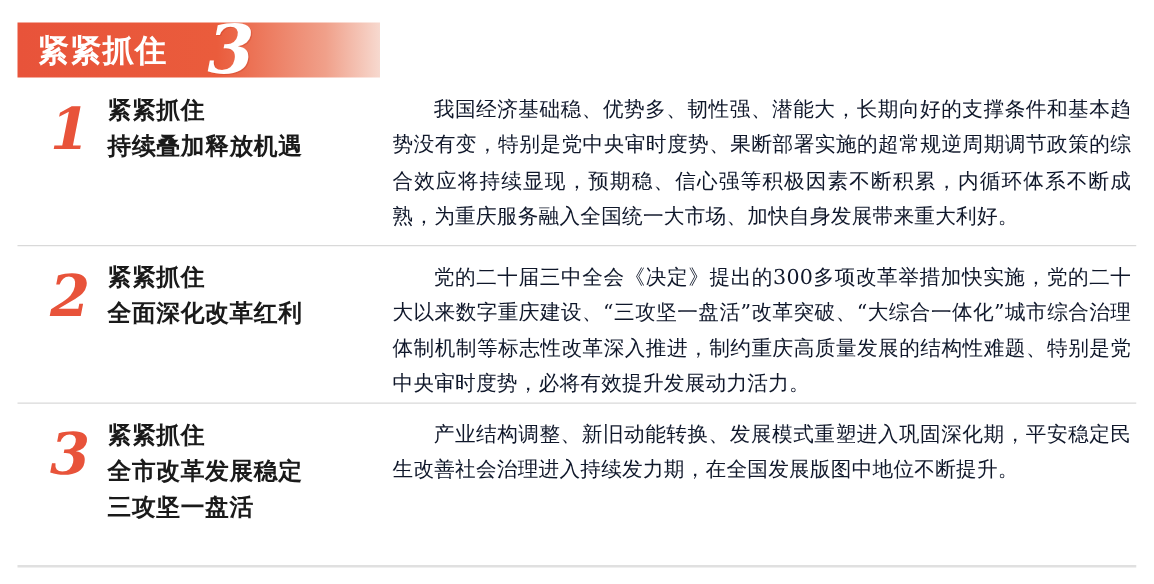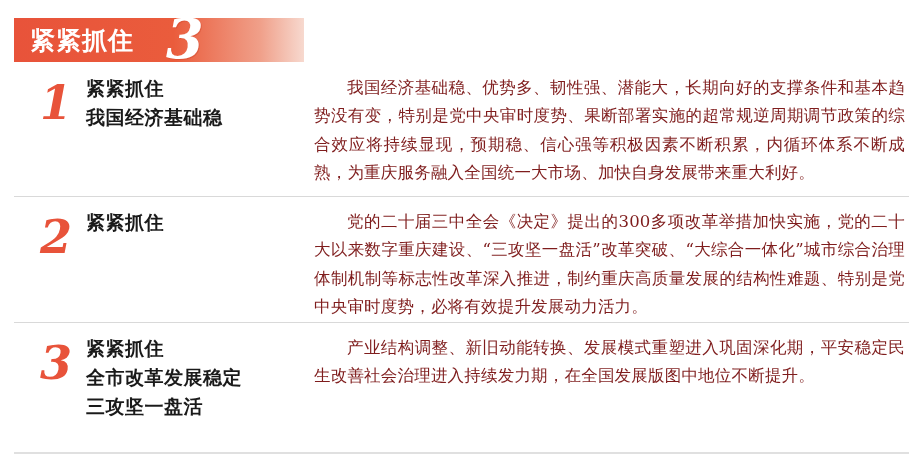--- a/index.html
+++ b/index.html
@@ -100,21 +100,21 @@
     font-weight: bold;
     color: #1a1a1a;
     line-height: 1.52;
     letter-spacing: 0.5px;
   }
 
   .body-cell {
     flex: 1 1 auto;
     font-family: "DejaVu Serif", "Liberation Serif", serif;
     font-size: 16.5px;
-    color: #7f1d1d;
+    color: #0f172a;
     line-height: 1.72;
     text-align: justify;
     text-indent: 2em;
     padding-right: 4px;
     letter-spacing: 0.2px;
   }
 </style>
 </head>
 <body>
 
@@ -122,33 +122,34 @@
   <span class="banner-text">紧紧抓住</span>
   <span class="banner-num">3</span>
 </div>
 
 <div class="row row1">
   <div class="num-cell">
     <span class="num-glyph">1</span>
   </div>
   <div class="title-cell">
     <div>紧紧抓住</div>
-    <div>我国经济基础稳</div>
+    <div>持续叠加释放机遇</div>
   </div>
   <div class="body-cell">我国经济基础稳、优势多、韧性强、潜能大，长期向好的支撑条件和基本趋势没有变，特别是党中央审时度势、果断部署实施的超常规逆周期调节政策的综合效应将持续显现，预期稳、信心强等积极因素不断积累，内循环体系不断成熟，为重庆服务融入全国统一大市场、加快自身发展带来重大利好。</div>
 </div>
 
 <div class="rule r1"></div>
 
 <div class="row row2">
   <div class="num-cell">
     <span class="num-glyph">2</span>
   </div>
   <div class="title-cell">
     <div>紧紧抓住</div>
+    <div>全面深化改革红利</div>
   </div>
   <div class="body-cell">党的二十届三中全会《决定》提出的300多项改革举措加快实施，党的二十大以来数字重庆建设、“三攻坚一盘活”改革突破、“大综合一体化”城市综合治理体制机制等标志性改革深入推进，制约重庆高质量发展的结构性难题、特别是党中央审时度势，必将有效提升发展动力活力。</div>
 </div>
 
 <div class="rule r2"></div>
 
 <div class="row row3">
   <div class="num-cell">
     <span class="num-glyph">3</span>
   </div>

